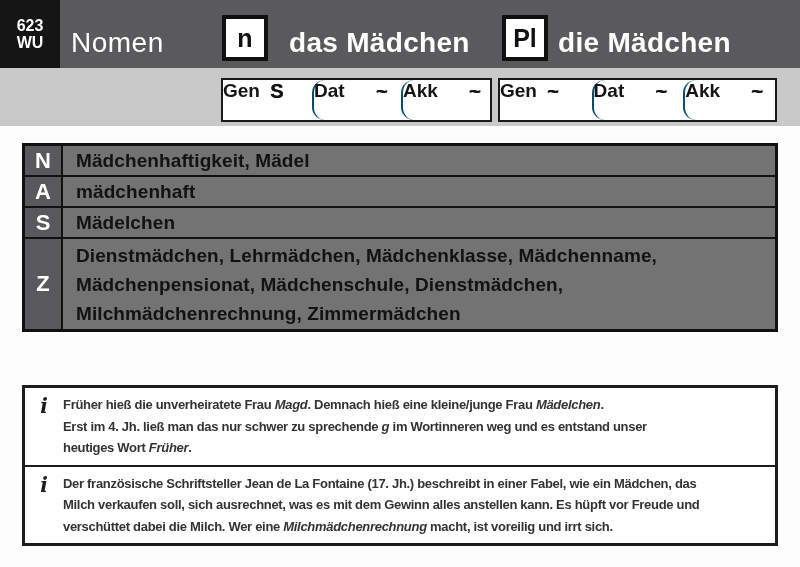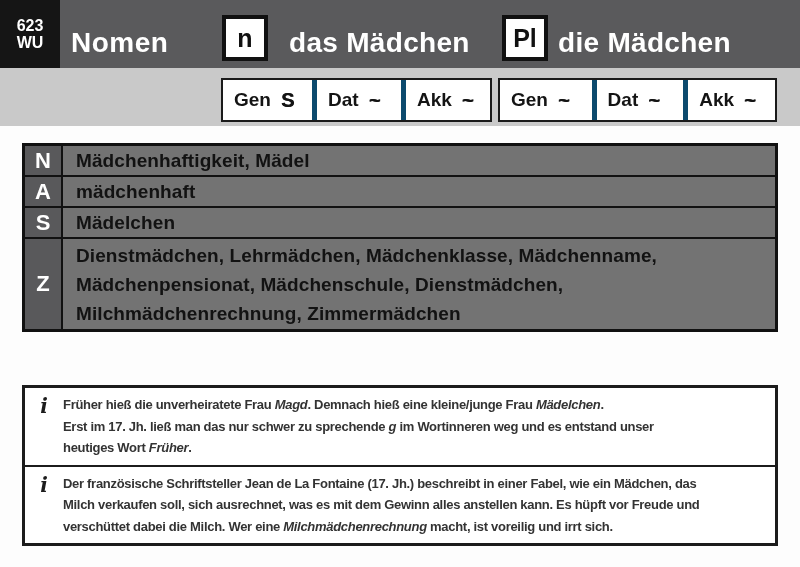--- a/index.html
+++ b/index.html
@@ -5,37 +5,37 @@
   * { margin: 0; padding: 0; box-sizing: border-box; }
   html, body { width: 800px; height: 567px; }
   body { font-family: "Liberation Sans", sans-serif; background: #ffffff; }
   .page { position: relative; width: 800px; height: 567px; overflow: hidden; background: #fdfdfd; }
 
   
   .header-bar { position: absolute; left: 0; top: 0; width: 800px; height: 68px; background: #5a5a5c; }
   .ref-badge { position: absolute; left: 0; top: 0; width: 60px; height: 68px; background: #151515;
                color: #ffffff; font-weight: bold; font-size: 16px; line-height: 17px;
                display: flex; flex-direction: column; align-items: center; justify-content: center; }
-  .word-class { position: absolute; left: 71px; top: 27px; color: #ffffff; font-weight: bold; font-size: 28px; letter-spacing: 0.5px; }
+  .word-class { position: absolute; left: 71px; top: 27px; color: #ffffff; font-weight: normal; font-size: 28px; letter-spacing: 0.5px; }
   .marker-box { position: absolute; top: 15px; width: 46px; height: 46px; background: #ffffff;
                 border: 4px solid #111111; color: #111111; font-weight: bold; font-size: 25px;
                 display: flex; align-items: center; justify-content: center; }
   .marker-box.gender { left: 222px; }
   .marker-box.plural { left: 502px; }
   .headword { position: absolute; top: 27px; color: #ffffff; font-weight: bold; font-size: 28px; letter-spacing: 0.3px; white-space: nowrap; }
   .headword.singular { left: 278px; margin-left: 11px; }
   .headword.plural-form { left: 558px; }
 
   
   .case-band { position: absolute; left: 0; top: 68px; width: 800px; height: 58px; background: #c9c9c9; }
   .case-group { position: absolute; top: 10px; height: 44px; display: flex; border: 2px solid #1a1a1a; background: #ffffff; }
   .case-group.singular { left: 221px; width: 271px; }
   .case-group.plural { left: 498px; width: 279px; }
-  .case-cell { display: flex; align-items: center; padding-left: 11px; background: #ffffff; }
-  .case-cell + .case-cell { border-left: 5px solid #0c4a6e; }
+  .case-cell { display: flex; background: #ffffff; border-radius: 13px; }
+  .case-cell + .case-cell { border-left: 2px solid #0c4a6e; gap: 21px; }
   .case-group.singular .case-cell { width: 89px; }
   .case-group.plural .case-cell { width: 91.6px; }
   .case-label { font-weight: bold; font-size: 19px; color: #141414; }
   .case-suffix { font-weight: bold; font-size: 20px; color: #141414; margin-left: 10px; text-shadow: 0.6px 0 0 #141414; }
 
   
   .entry-table { position: absolute; left: 22px; top: 143px; width: 756px; border: 3px solid #111111; background: #ffffff; }
   .entry-row { display: flex; }
   .entry-row + .entry-row { border-top: 2px solid #111111; }
   .entry-label { width: 38px; background: #59595b; color: #ffffff; font-weight: bold; font-size: 22px;
@@ -130,21 +130,21 @@
           <div class="tline">Milchmädchenrechnung, Zimmermädchen</div>
         </div>
     </div>
   </div>
 
   <div class="info-box">
     <div class="info-note">
       <div class="info-icon">i</div>
       <div class="info-lines">
           <div class="tline"><span>Früher hieß die unverheiratete Frau </span><span class="it">Magd</span><span>. Demnach hieß eine kleine/junge Frau </span><span class="it">Mädelchen</span><span>.</span></div>
-          <div class="tline"><span>Erst im 17. Jh. ließ man das nur schwer zu sprechende </span><span class="it">g</span><span> im Wortinneren weg und es entstand unser</span></div>
+          <div class="tline"><span>Erst im 4. Jh. ließ man das nur schwer zu sprechende </span><span class="it">g</span><span> im Wortinneren weg und es entstand unser</span></div>
           <div class="tline"><span>heutiges Wort </span><span class="it">Früher</span><span>.</span></div>
         </div>
     </div>
     <div class="info-note">
       <div class="info-icon">i</div>
       <div class="info-lines">
           <div class="tline"><span>Der französische Schriftsteller Jean de La Fontaine (17. Jh.) beschreibt in einer Fabel, wie ein Mädchen, das</span></div>
           <div class="tline"><span>Milch verkaufen soll, sich ausrechnet, was es mit dem Gewinn alles anstellen kann. Es hüpft vor Freude und</span></div>
           <div class="tline"><span>verschüttet dabei die Milch. Wer eine </span><span class="it">Milchmädchenrechnung</span><span> macht, ist voreilig und irrt sich.</span></div>
         </div>

